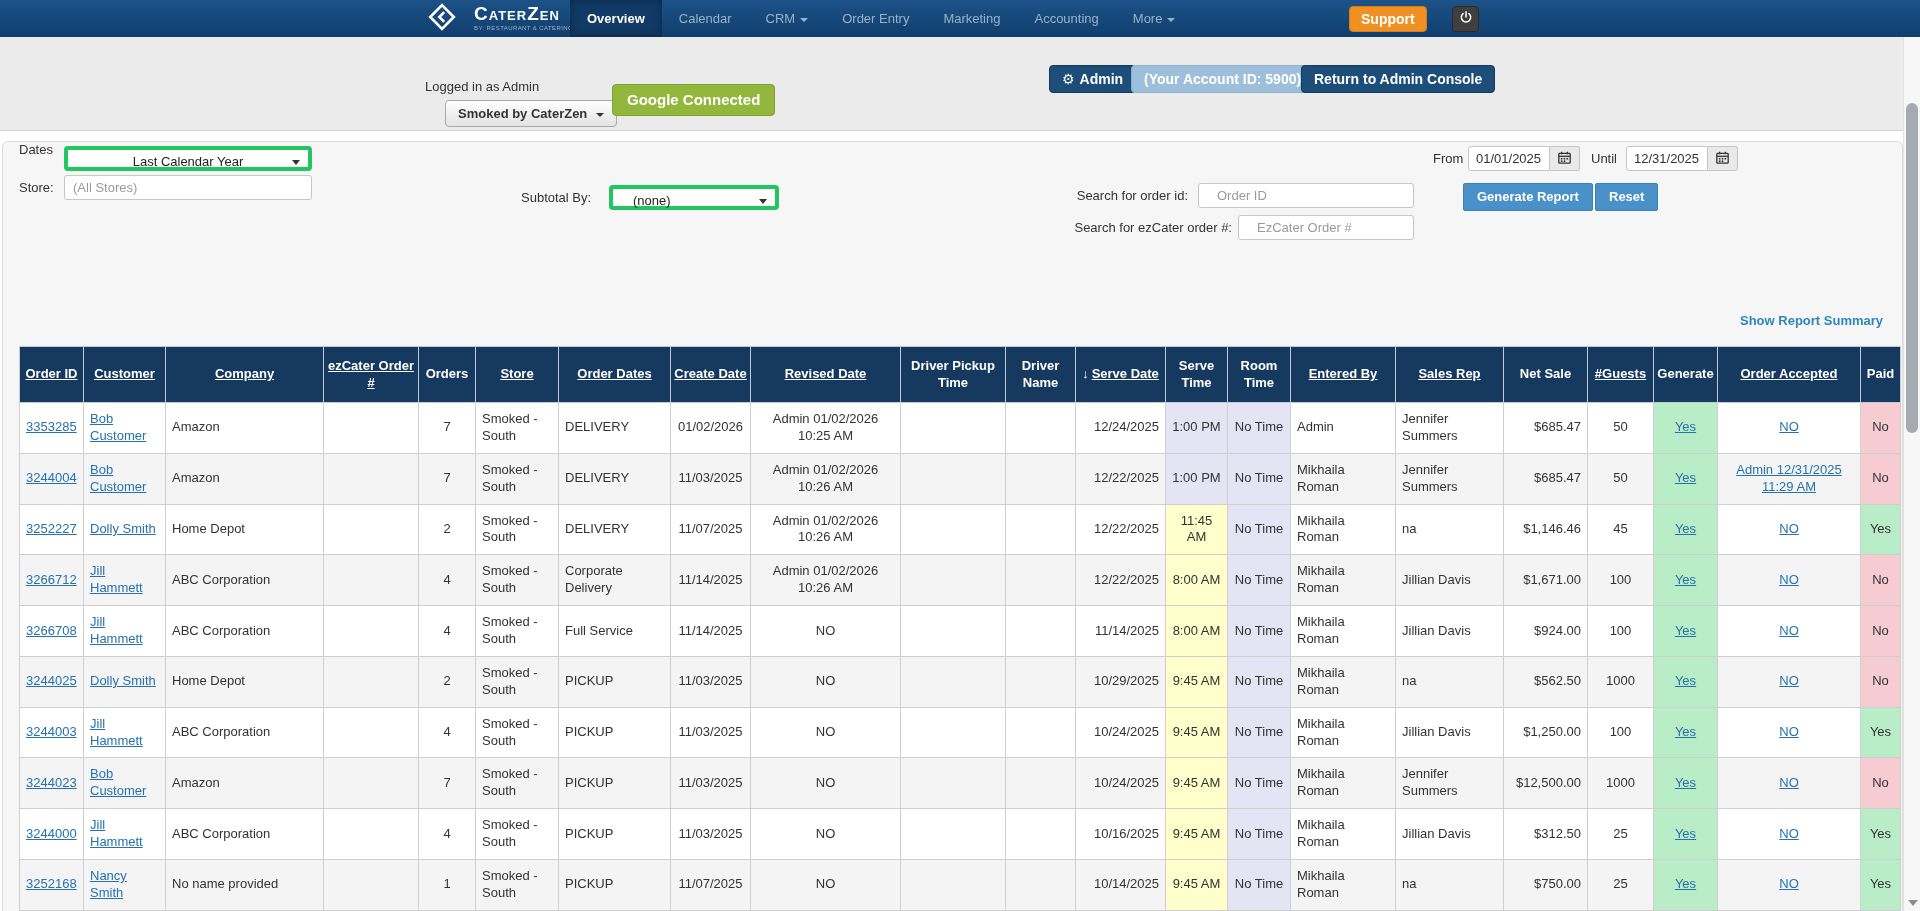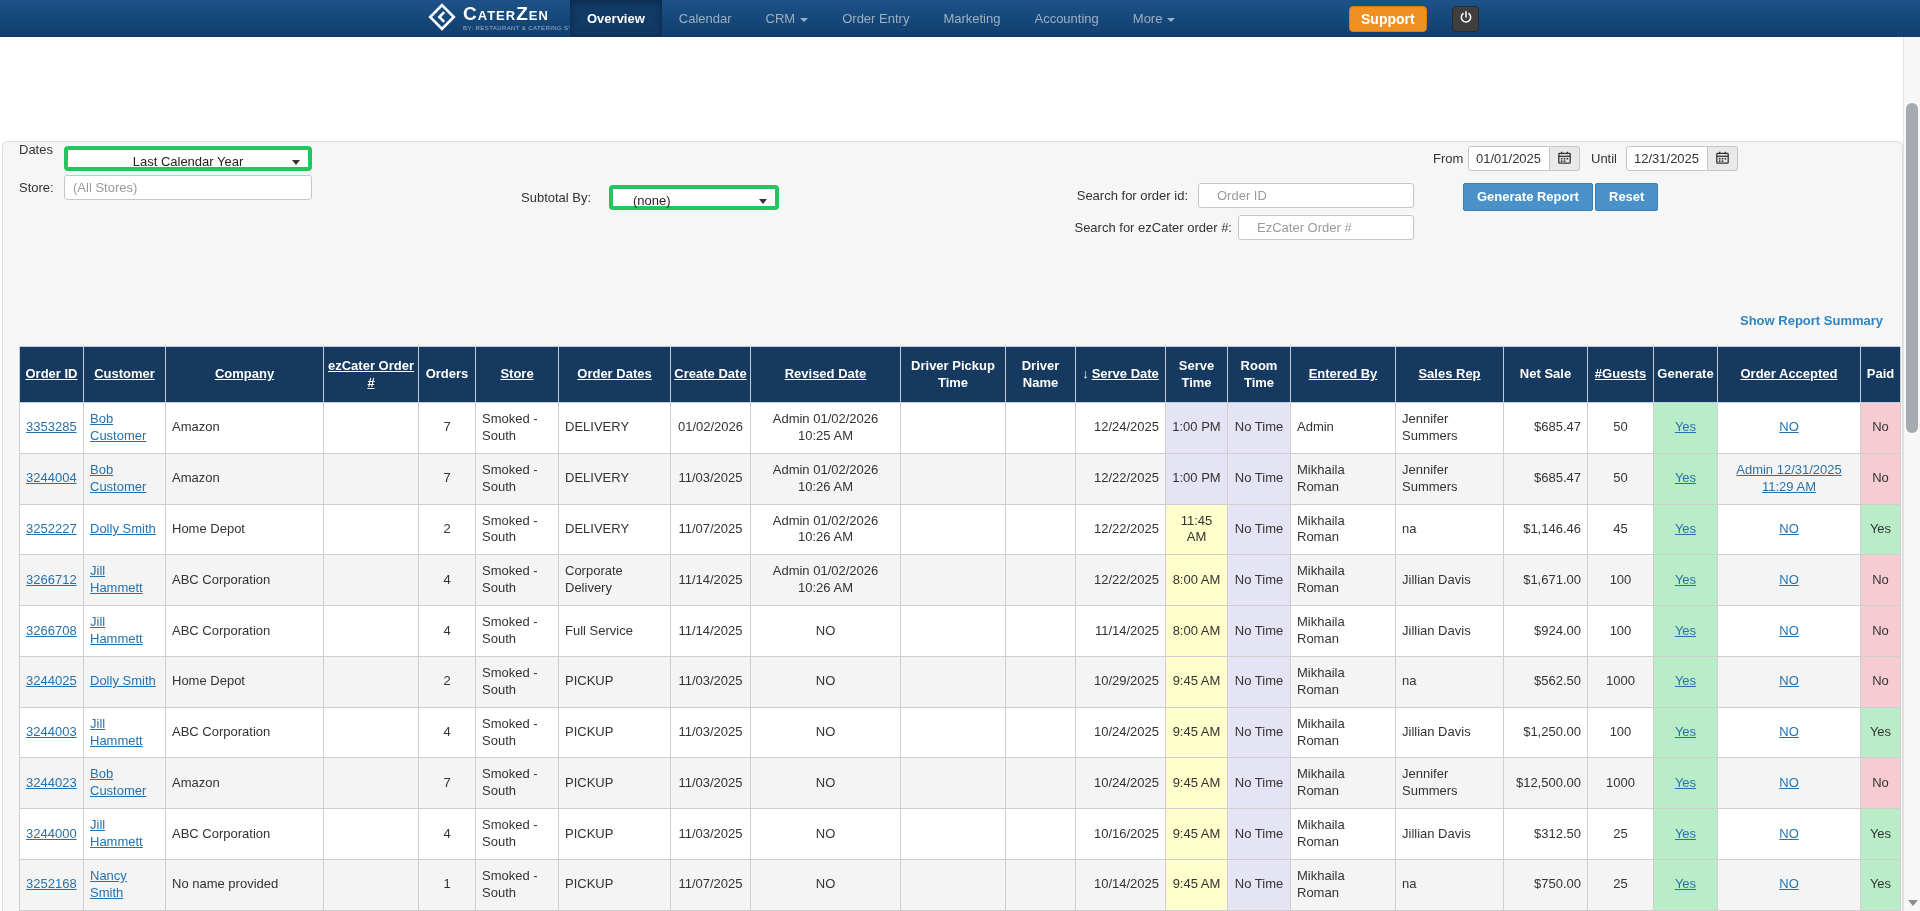--- a/index.html
+++ b/index.html
@@ -3,21 +3,21 @@
 <meta charset="utf-8">
 <style>
   * { box-sizing: border-box; margin: 0; padding: 0; }
   html,body { width:1920px; height:911px; overflow:hidden; }
   body { font-family:"Liberation Sans", sans-serif; background:#fff; }
   #app { position:relative; width:1920px; height:911px; background:#fff; overflow:hidden; }
 
   
   .navbar { position:absolute; top:0; left:0; width:1920px; height:37px;
     background:linear-gradient(180deg,#1d5288 0%,#16497c 45%,#113e6e 100%); }
-  .brand { position:absolute; left:428px; top:3px; display:flex; align-items:center; gap:7px; }
+  .brand { position:absolute; left:428px; top:3px; display:flex; align-items:center; gap:18px; }
   .brand svg { display:block; }
   .brand-text { line-height:1; }
   .brand-name { color:#fff; font-size:19px; font-weight:bold; letter-spacing:1px; font-variant:small-caps; }
   .brand-tag { color:#9fb2c6; font-size:6px; letter-spacing:.4px; margin-top:2px; }
   .nav-menu { position:absolute; left:570px; top:0; height:37px; display:flex; }
   .nav-item { height:37px; line-height:37px; padding:0 17px; font-size:13px; color:#9db0c3;
     cursor:pointer; white-space:nowrap; }
   .nav-item.active { background:#113a66; color:#fff; font-weight:bold;
     box-shadow:inset 0 0 8px rgba(0,0,0,.35); }
   .caret { display:inline-block; width:0; height:0; border-left:4px solid transparent;
@@ -129,20 +129,31 @@
     <div class="btn-power">
       <span>
         <svg width="14" height="14" viewBox="0 0 24 24">
           <path d="M12 3 v9" stroke="#ffffff" stroke-width="2.6" stroke-linecap="round" fill="none"></path>
           <path d="M7 6.2 a8 8 0 1 0 10 0" stroke="#ffffff" stroke-width="2.6" stroke-linecap="round" fill="none"></path>
         </svg>
       </span>
     </div>
   </div>
 
+  <div class="band">
+    <div class="logged-text">Logged in as Admin</div>
+    <div class="btn-store">
+      <span>Smoked by CaterZen</span>
+      <span class="caret"></span>
+    </div>
+    <div class="btn-google">Google Connected</div>
+    <div class="btn-navy btn-admin"><span class="gear">⚙</span><span>Admin</span></div>
+    <div class="btn-navy btn-account">(Your Account ID: 5900)</div>
+    <div class="btn-navy btn-return">Return to Admin Console</div>
+  </div>
 
   <div class="panel">
 
     <div class="lbl" style="left:16px; top:0;">Dates</div>
     <div class="fake-select" style="left:61px; top:4px; width:248px; text-align:center;">
       <span>Last Calendar Year</span>
       <span class="sel-caret"></span>
     </div>
 
     <div class="lbl" style="left:16px; top:38px;">Store:</div>

